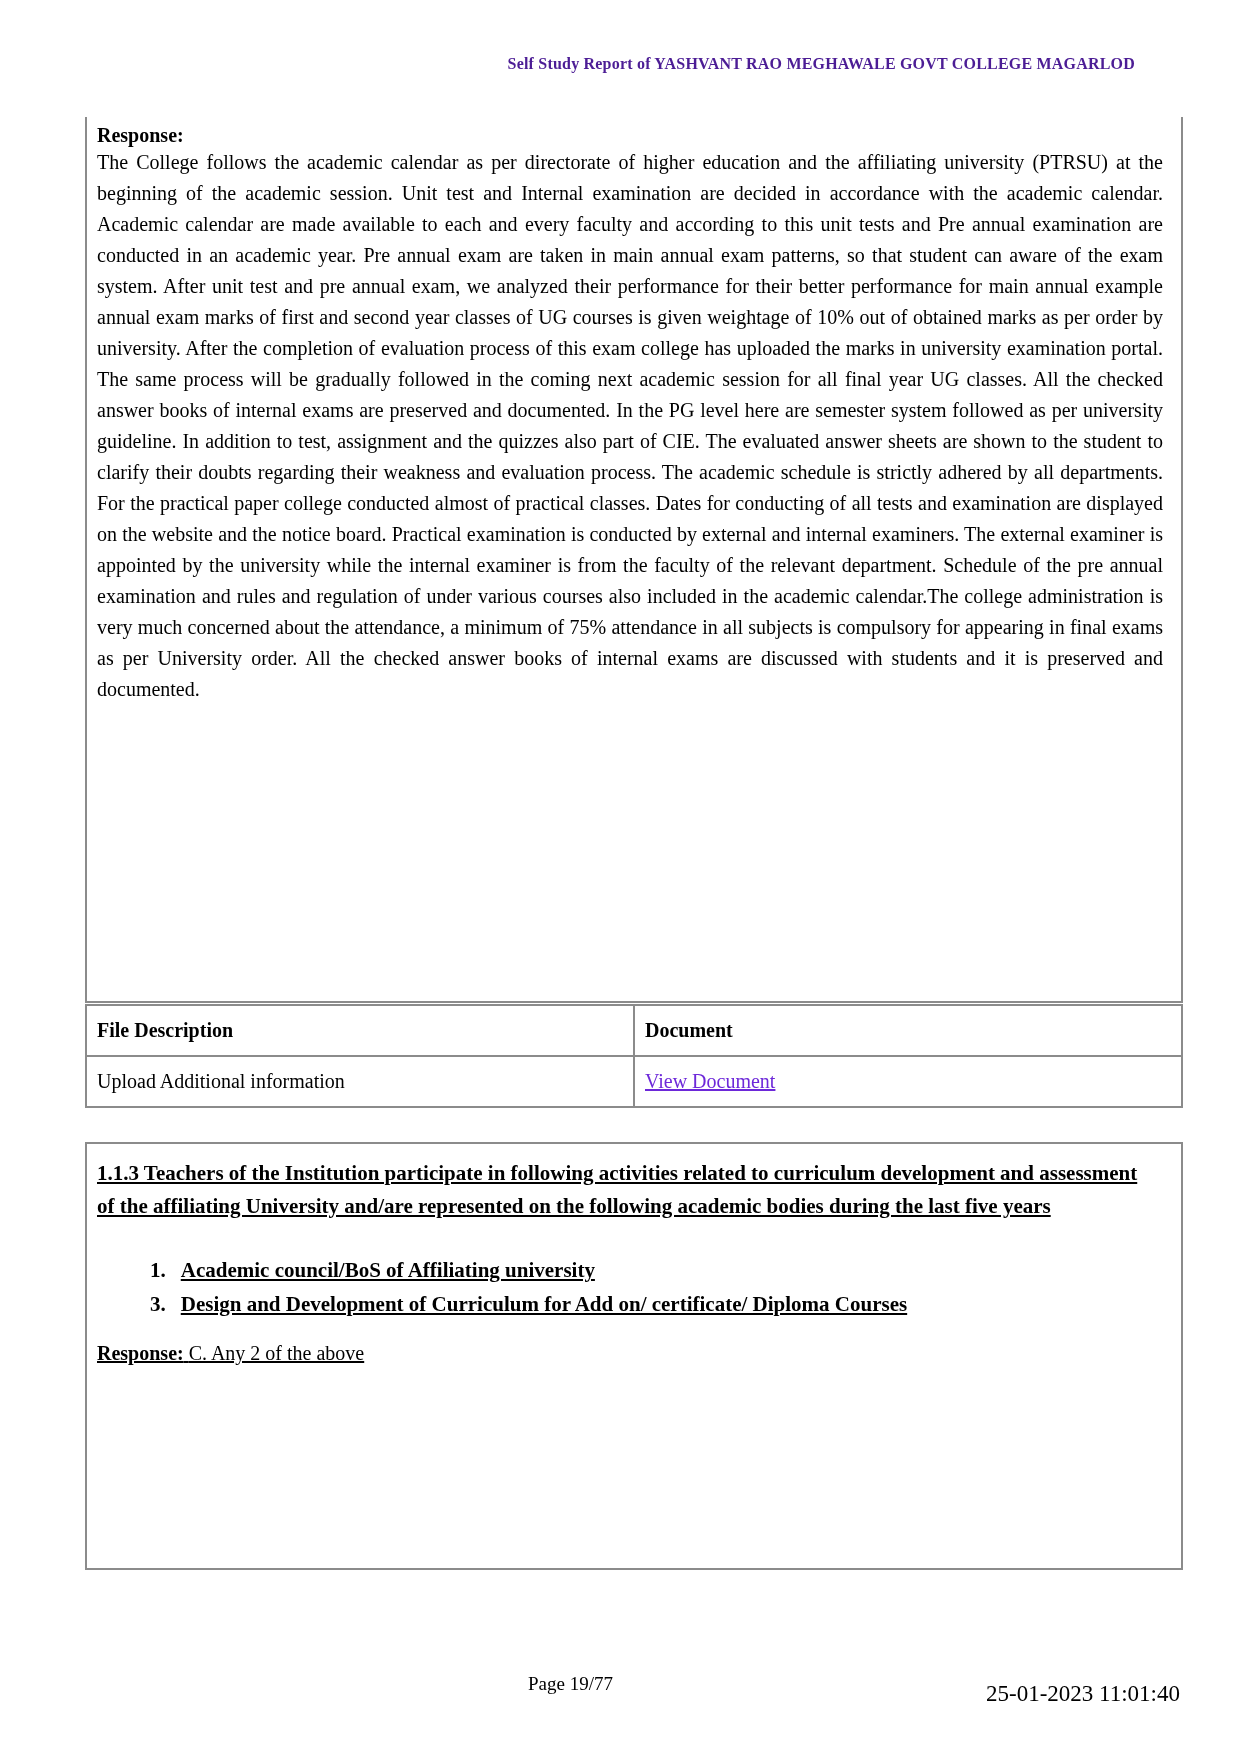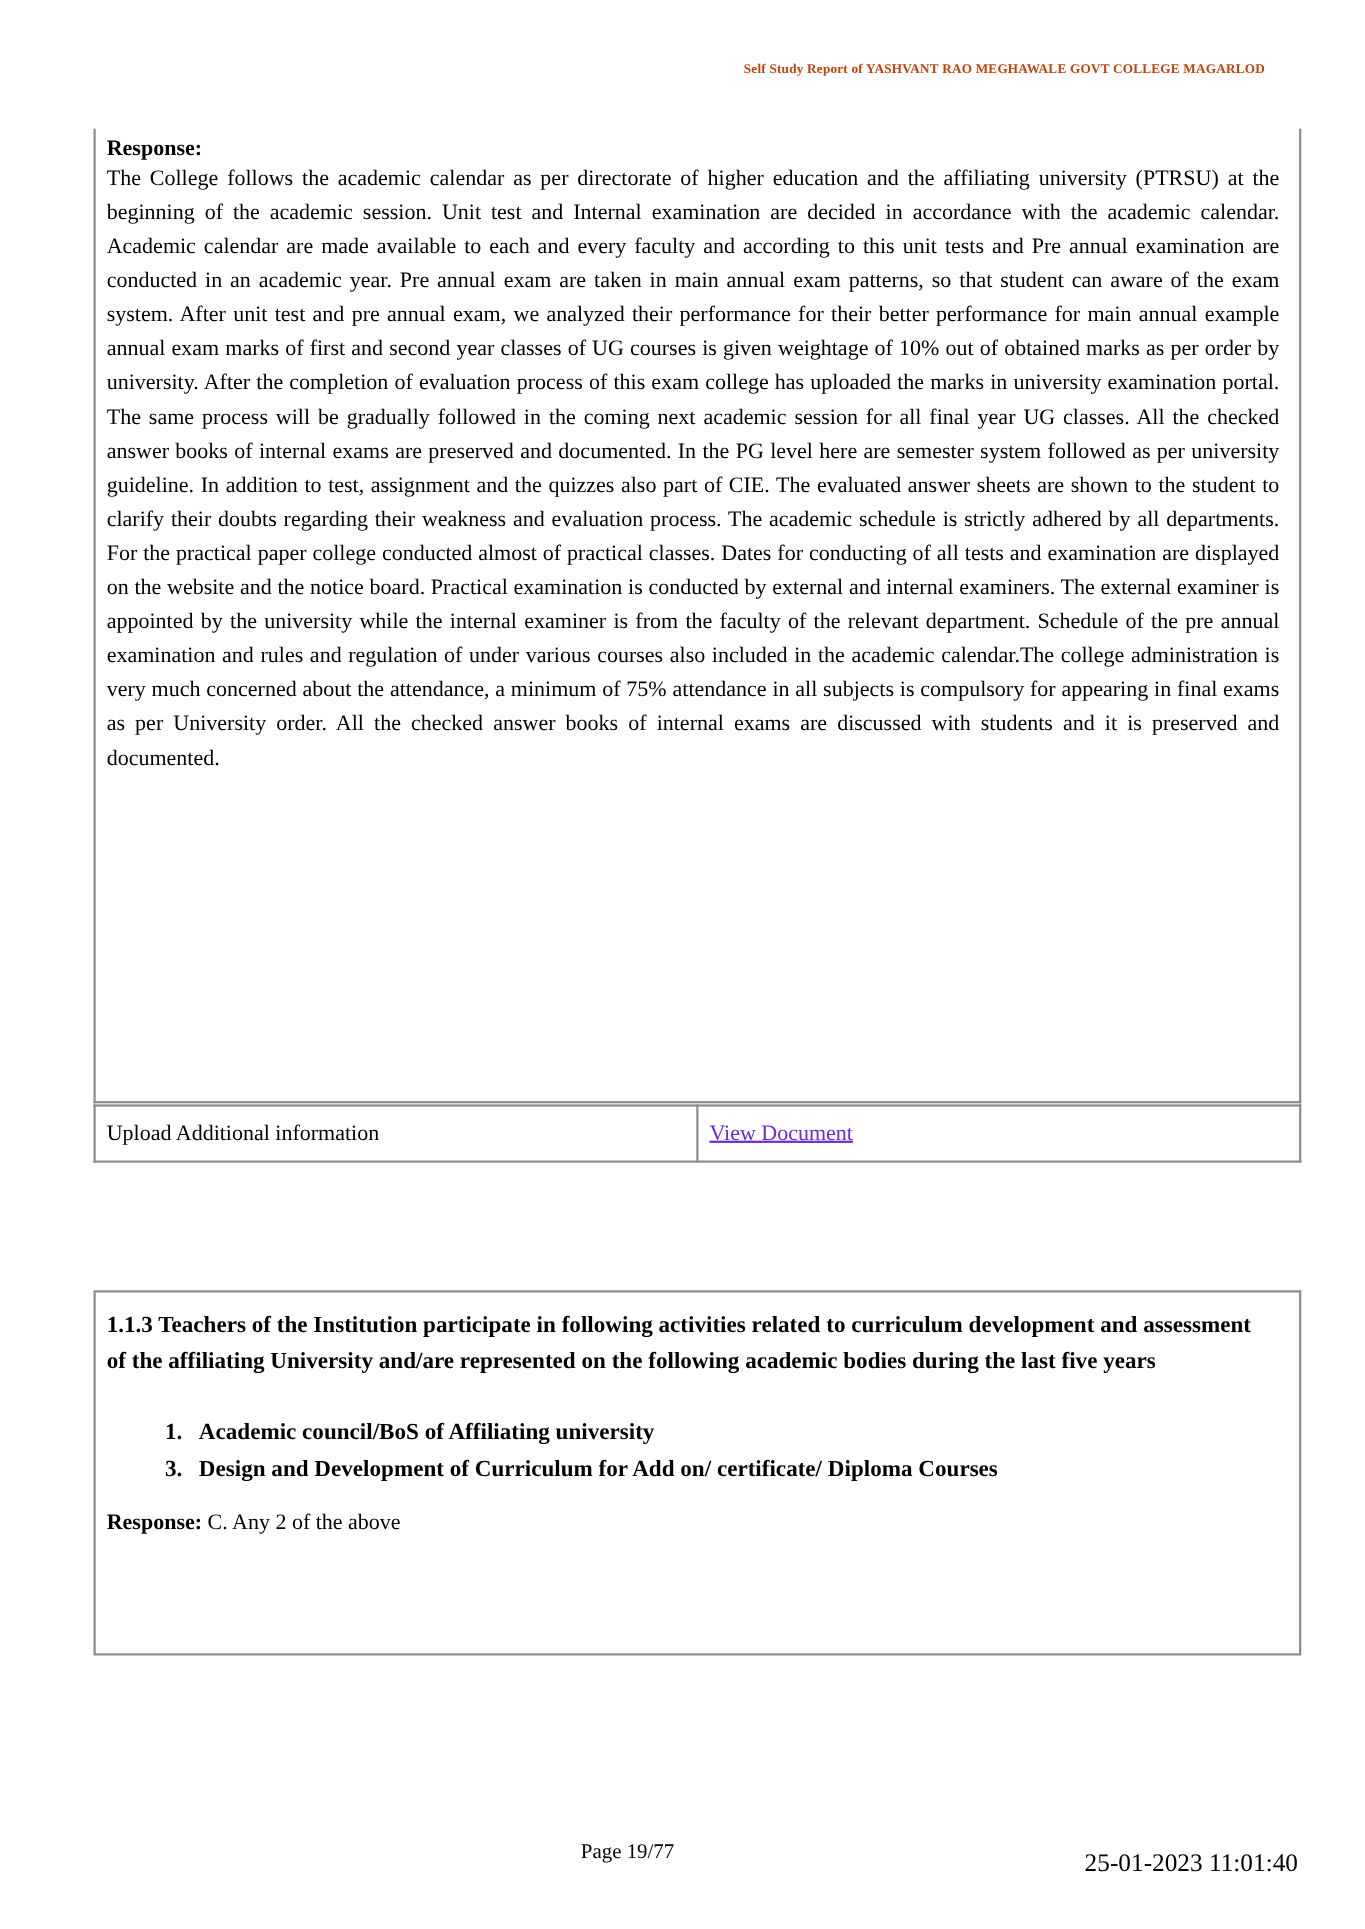--- a/index.html
+++ b/index.html
@@ -10,24 +10,24 @@
     height: 1754px;
     background: #ffffff;
     font-family: "Liberation Serif", serif;
     color: #000000;
     overflow: hidden;
   }
 
   .header-title {
     position: absolute;
     top: 55px;
-    right: 91px;
-    font-size: 12px;
+    right: 106px;
+    font-size: 16px;
     font-weight: bold;
-    color: #c2410c;
+    color: #4c1d95;
     letter-spacing: 0.2px;
     white-space: nowrap;
   }
 
   
   .response-box {
     position: absolute;
     left: 85px;
     top: 117px;
     width: 1098px;
@@ -67,25 +67,26 @@
   .file-table th { font-weight: bold; }
   .doc-link {
     color: #6d28d9;
     text-decoration: underline;
     cursor: pointer;
   }
 
   .question-box {
     position: absolute;
     left: 85px;
-    top: 1173px;
+    top: 1142px;
     width: 1098px;
-    height: 332px;
+    height: 428px;
     border: 2px solid #8b8b8b;
     padding: 13px 26px 0 10px;
+    text-decoration: underline;
   }
   .question-heading {
     font-size: 21px;
     font-weight: bold;
     line-height: 33px;
   }
   .question-options {
     margin-top: 31px;
     padding-left: 53px;
     font-size: 21px;
@@ -124,20 +125,24 @@
   <div class="header-title">Self Study Report of YASHVANT RAO MEGHAWALE GOVT COLLEGE MAGARLOD</div>
 
   <div class="response-box">
     <div class="response-label">Response:</div>
     <div class="response-body">The College follows the academic calendar as per directorate of higher education and the affiliating university (PTRSU) at the beginning of the academic session. Unit test and Internal examination are decided in accordance with the academic calendar. Academic calendar are made available to each and every faculty and according to this unit tests and Pre annual examination are conducted in an academic year. Pre annual exam are taken in main annual exam patterns, so that student can aware of the exam system. After unit test and pre annual exam, we analyzed their performance for their better performance for main annual example annual exam marks of first and second year classes of UG courses is given weightage of 10% out of obtained marks as per order by university. After the completion of evaluation process of this exam college has uploaded the marks in university examination portal. The same process will be gradually followed in the coming next academic session for all final year UG classes. All the checked answer books of internal exams are preserved and documented. In the PG level here are semester system followed as per university guideline. In addition to test, assignment and the quizzes also part of CIE. The evaluated answer sheets are shown to the student to clarify their doubts regarding their weakness and evaluation process. The academic schedule is strictly adhered by all departments. For the practical paper college conducted almost of practical classes. Dates for conducting of all tests and examination are displayed on the website and the notice board. Practical examination is conducted by external and internal examiners. The external examiner is appointed by the university while the internal examiner is from the faculty of the relevant department. Schedule of the pre annual examination and rules and regulation of under various courses also included in the academic calendar.The college administration is very much concerned about the attendance, a minimum of 75% attendance in all subjects is compulsory for appearing in final exams as per University order. All the checked answer books of internal exams are discussed with students and it is preserved and documented.</div>
   </div>
 
   <table class="file-table">
     <tbody>
       <tr>
+        <th>File Description</th>
+        <th>Document</th>
+      </tr>
+      <tr>
         <td>Upload Additional information</td>
         <td>
           <a class="doc-link">View Document</a>
         </td>
       </tr>
     </tbody>
   </table>
 
   <div class="question-box">
     <div class="question-heading">1.1.3 Teachers of the  Institution participate in following activities related to curriculum development  and assessment of the affiliating University and/are represented on the following academic bodies during the last five years</div>

